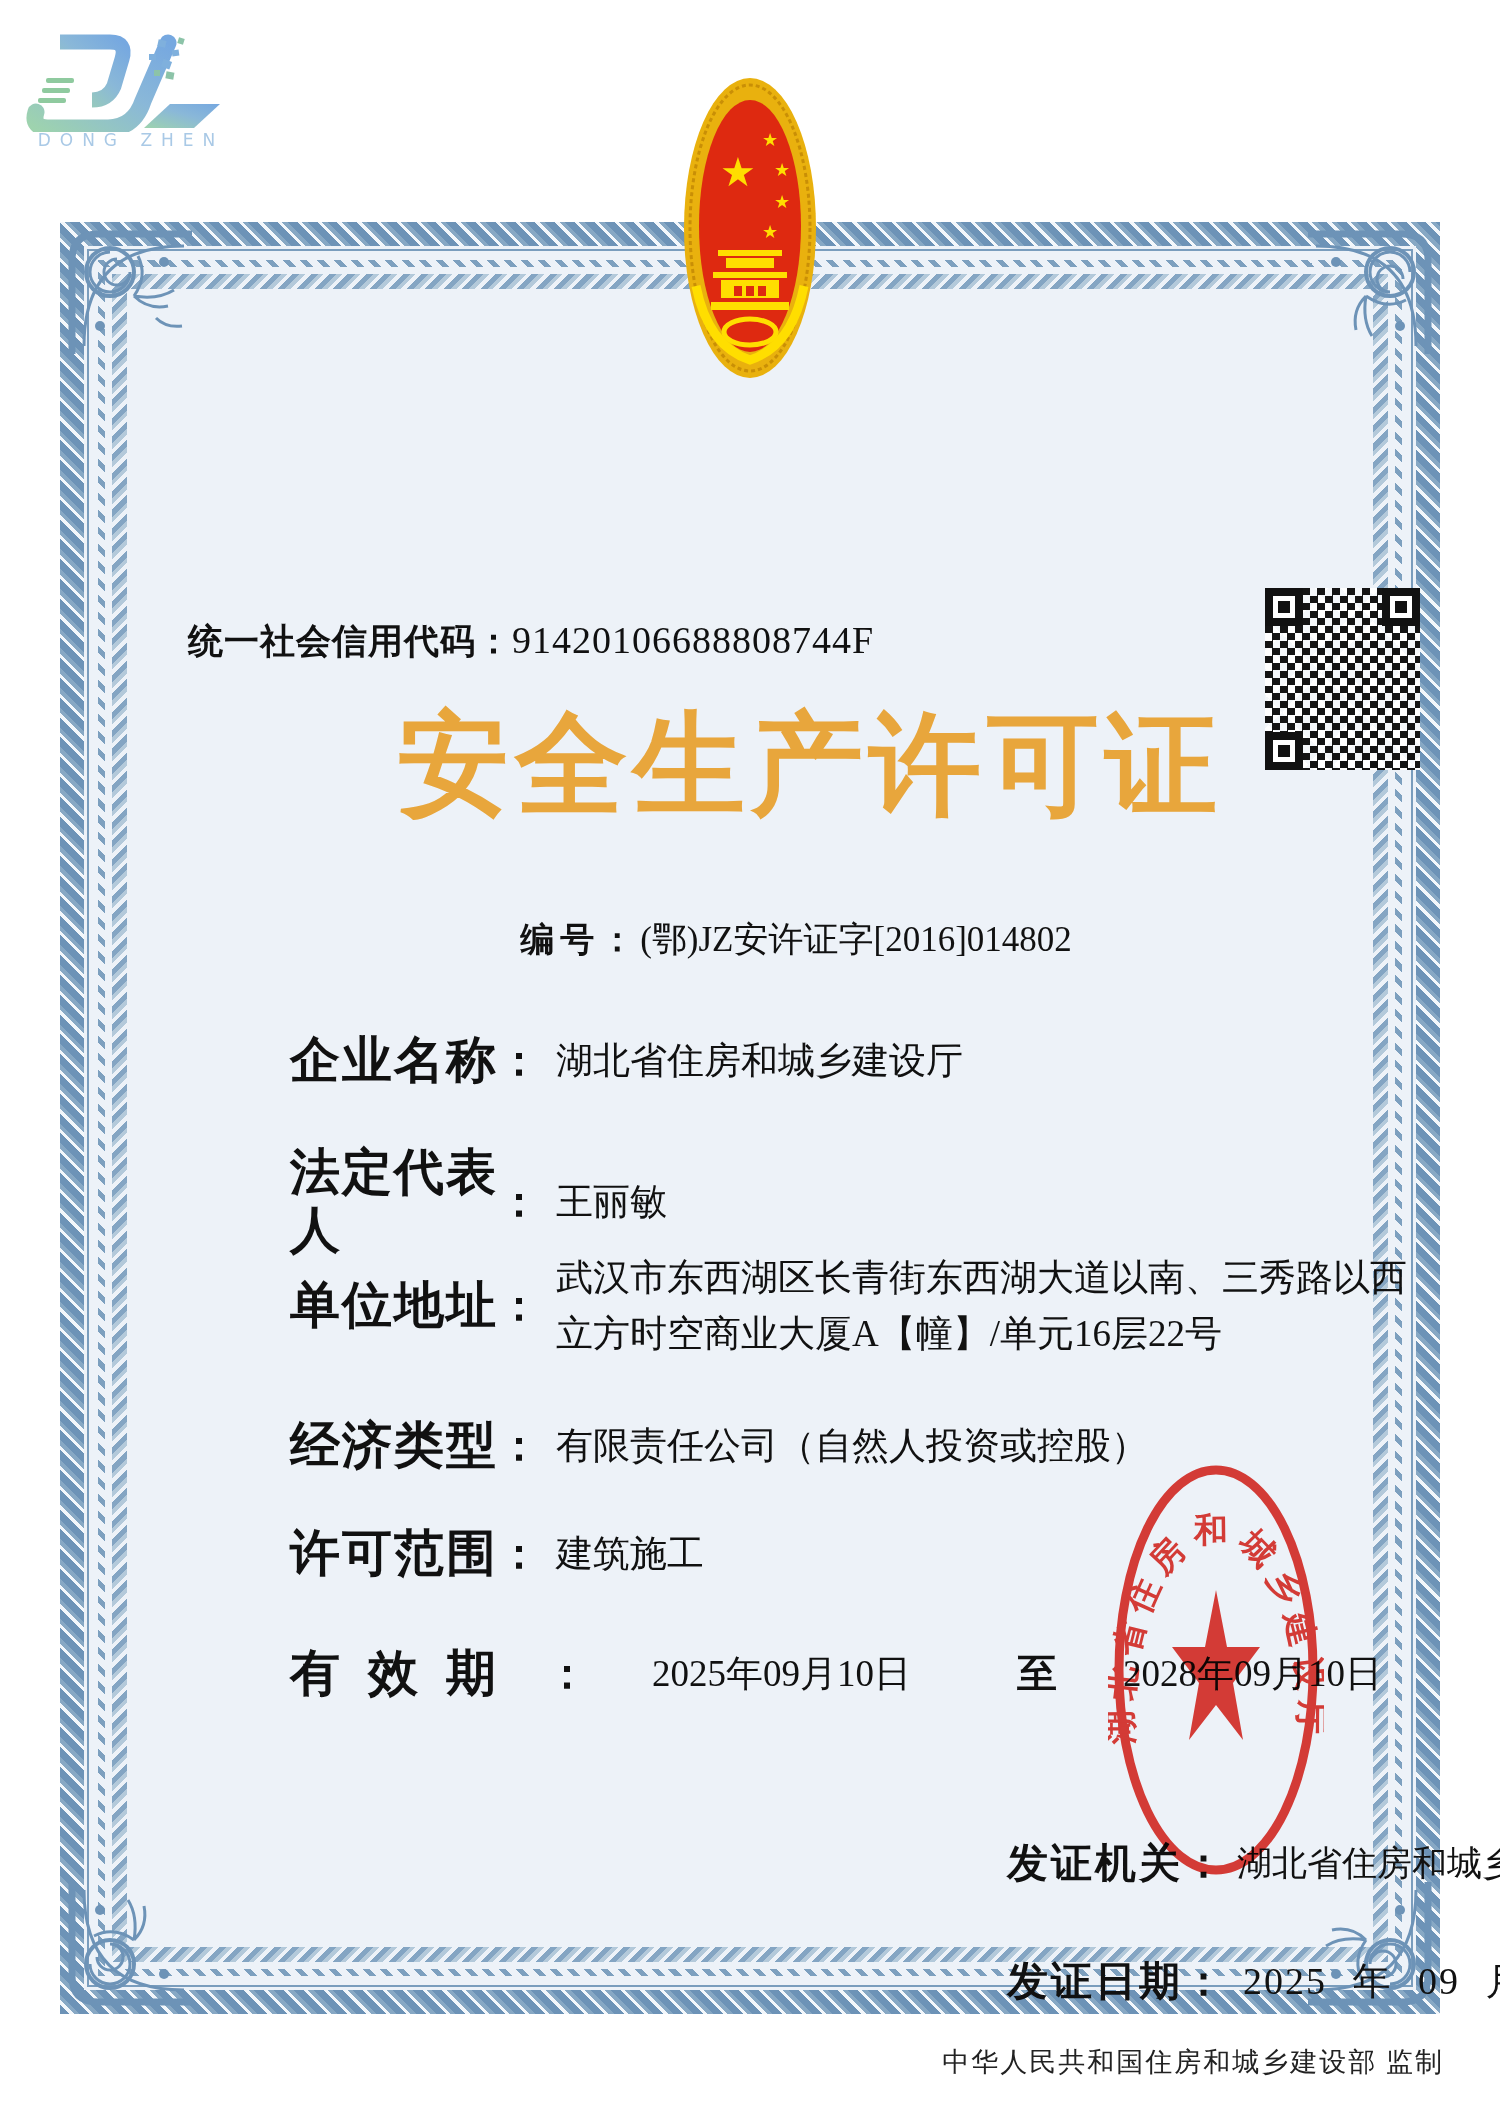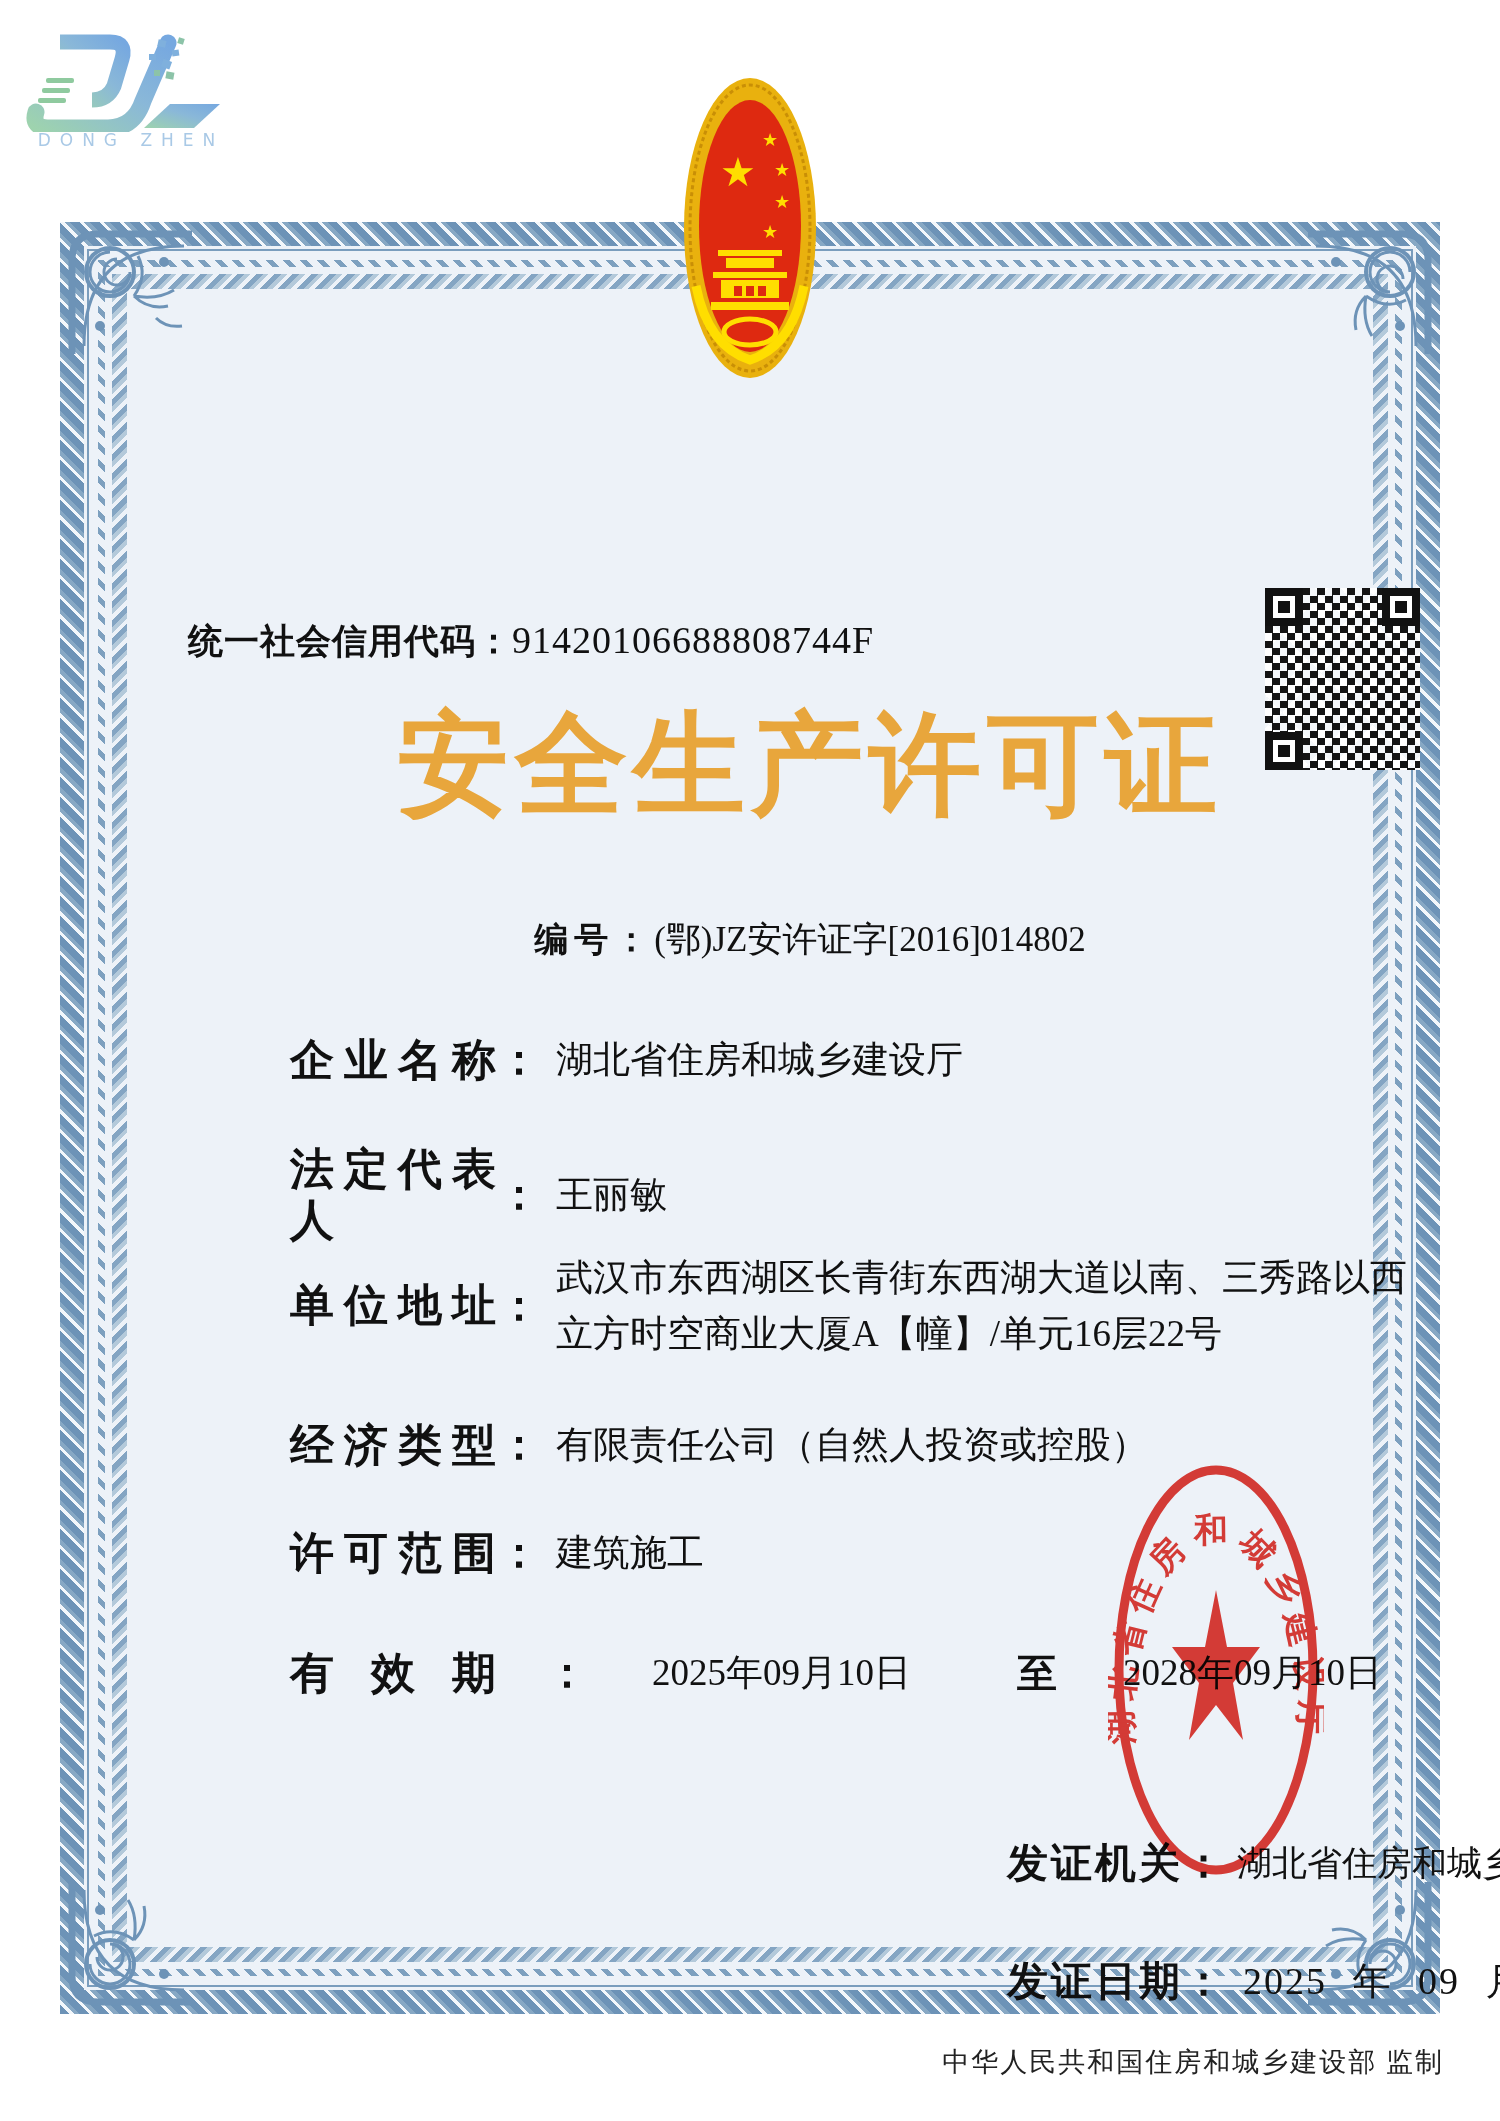--- a/index.html
+++ b/index.html
@@ -37,26 +37,26 @@
   .qr .f.tl{left:0;top:0;} .qr .f.tr{right:0;top:0;} .qr .f.bl{left:0;bottom:0;}
 
   
   .credit{left:128px;top:396px;font-size:35px;color:#111;white-space:nowrap;}
   .credit .lbl{font-weight:bold;letter-spacing:1px;}
   .credit .val{font-family:"Liberation Serif",serif;font-size:38px;letter-spacing:1px;}
 
   .title{left:60px;top:468px;width:1380px;text-align:center;font-size:112px;font-weight:900;
     color:#e8a63c;letter-spacing:6px;white-space:nowrap;}
 
-  .license{left:60px;top:694px;width:1380px;text-align:center;font-size:34px;color:#111;white-space:nowrap;}
+  .license{left:46px;top:694px;width:1380px;text-align:center;font-size:34px;color:#111;white-space:nowrap;}
   .license .lbl{font-weight:bold;letter-spacing:6px;}
   .license .val{font-family:"Liberation Serif",serif;font-size:35px;}
 
   .row{position:absolute;left:230px;display:flex;align-items:center;color:#111;}
-  .row .lbl{display:inline-block;width:206px;font-size:44px;font-weight:bold;text-align:justify;
+  .row .lbl{display:inline-block;width:206px;font-size:50px;font-weight:bold;text-align:justify;
     text-align-last:justify;-moz-text-align-last:justify;line-height:1.15;}
   .row .colon{font-size:42px;font-weight:bold;margin-left:2px;}
   .row .val{font-size:37px;margin-left:16px;font-family:"Liberation Serif",serif;line-height:1.5;}
   .r1{top:810px;} .r2{top:922px;} .r3{top:1028px;} .r4{top:1195px;} .r5{top:1303px;} .r6{top:1423px;gap:48px;}
   .r3 .val{width:880px;}
   .zhi{font-weight:bold;font-family:"Liberation Sans",sans-serif;font-size:40px;margin:0 18px 0 58px;}
 
   .issuer{left:947px;top:1614px;display:flex;align-items:center;color:#111;white-space:nowrap;z-index:3;}
   .issuer .lbl,.idate .lbl{font-size:41px;font-weight:bold;letter-spacing:3px;}
   .issuer .val{font-size:35px;margin-left:10px;font-family:"Liberation Serif",serif;}

